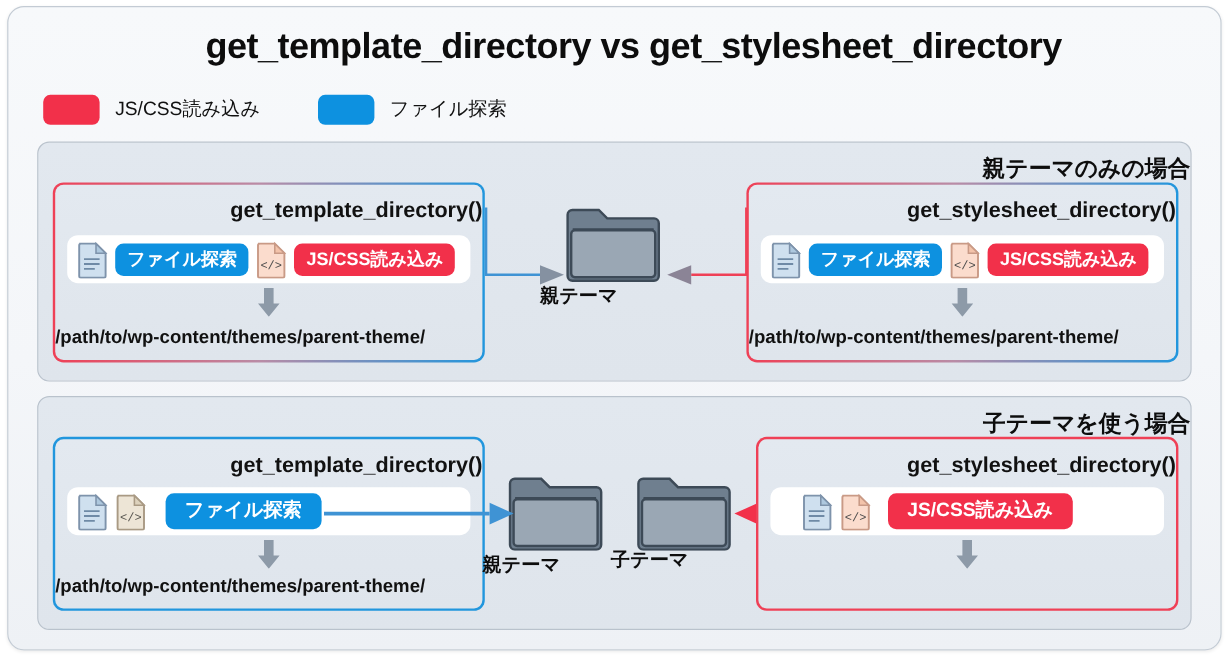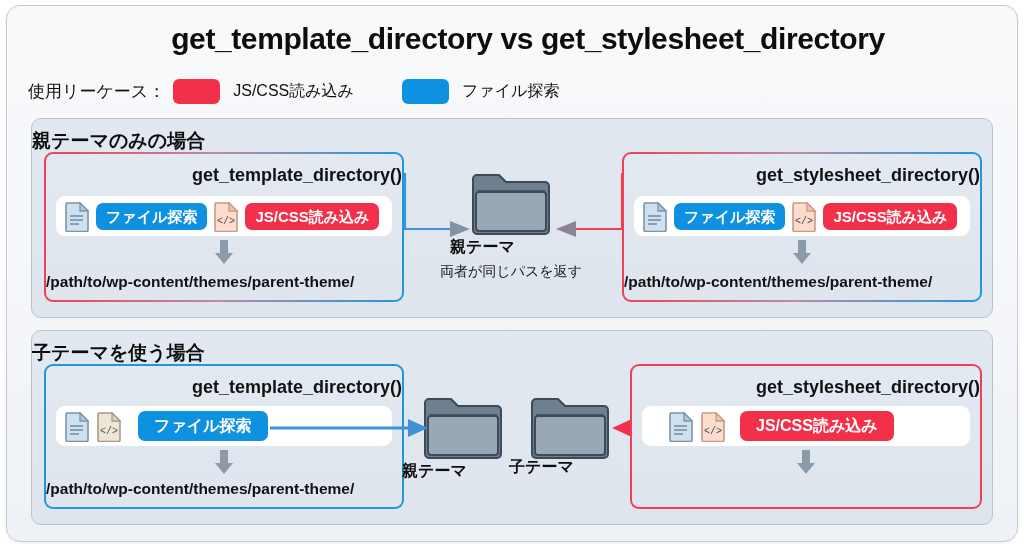--- a/index.html
+++ b/index.html
@@ -79,21 +79,21 @@
     border: 1px solid #b9c2cc;
     border-radius: 10px;
   }
   #panel-parent { left: 31px; top: 118px; width: 962px; height: 200px; }
   #panel-child  { left: 31px; top: 330px; width: 962px; height: 195px; }
 
   .panel-title {
     position: absolute;
     left: 0; top: 9px;
     width: 100%;
-    text-align: left;
+    text-align: right;
     font-size: 19px;
     font-weight: bold;
     color: #0d0d0d;
     white-space: nowrap;
   }
 
   
   .fcard {
     position: absolute;
     border-radius: 9px;
@@ -213,21 +213,20 @@
 </style>
 </head>
 <body>
 
 <div id="canvas">
   <div class="outer-frame"></div>
 
   <div class="title">get_template_directory vs get_stylesheet_directory</div>
 
   <div class="legend">
-    <span class="legend-label">使用リーケース：</span>
     <span class="legend-swatch" style="background:#f2304a"></span>
     <span class="legend-text">JS/CSS読み込み</span>
     <span class="legend-gap"></span>
     <span class="legend-swatch" style="background:#0d91e0"></span>
     <span class="legend-text">ファイル探索</span>
   </div>
 
   <div class="panel" id="panel-parent">
     <div class="panel-title">親テーマのみの場合</div>
 
@@ -264,21 +263,20 @@
     </div>
 
     <div class="folder" style="left:438px; top:50px;">
       <svg viewBox="0 0 82 66">
           <path d="M3 10a4 4 0 0 1 4-4h22l7 7h39a4 4 0 0 1 4 4v44a4 4 0 0 1-4 4H7a4 4 0 0 1-4-4z" fill="#6f7f8f" stroke="#3d4a57" stroke-width="2"></path>
           <path d="M8 22h66v36H8z" fill="#f4f7fa" stroke="#3d4a57" stroke-width="1.5"></path>
           <path d="M6 26a3 3 0 0 1 3-3h64a3 3 0 0 1 3 3v33a3 3 0 0 1-3 3H9a3 3 0 0 1-3-3z" fill="#9aa7b4" stroke="#3d4a57" stroke-width="2"></path>
         </svg>
     </div>
     <div class="folder-label" style="left:418px; top:118px;">親テーマ</div>
-    <div class="folder-sub" style="left:388px; top:144px; width:182px;">両者が同じパスを返す</div>
 
     <svg class="conn" style="left:372px; top:52px; width:70px; height:130px;">
       <path d="M1 2 L1 58 L46 58" fill="none" stroke="#3f93d4" stroke-width="2.2"></path>
       <path d="M46 50 L66 58 L46 66 Z" fill="#8591a1"></path>
     </svg>
 
     <div class="fcard grad" style="left:590px; top:33px; width:360px; height:150px;">
       <div class="fcard-inner">
         <div class="fcard-title">get_stylesheet_directory()</div>
         <div class="strip">

